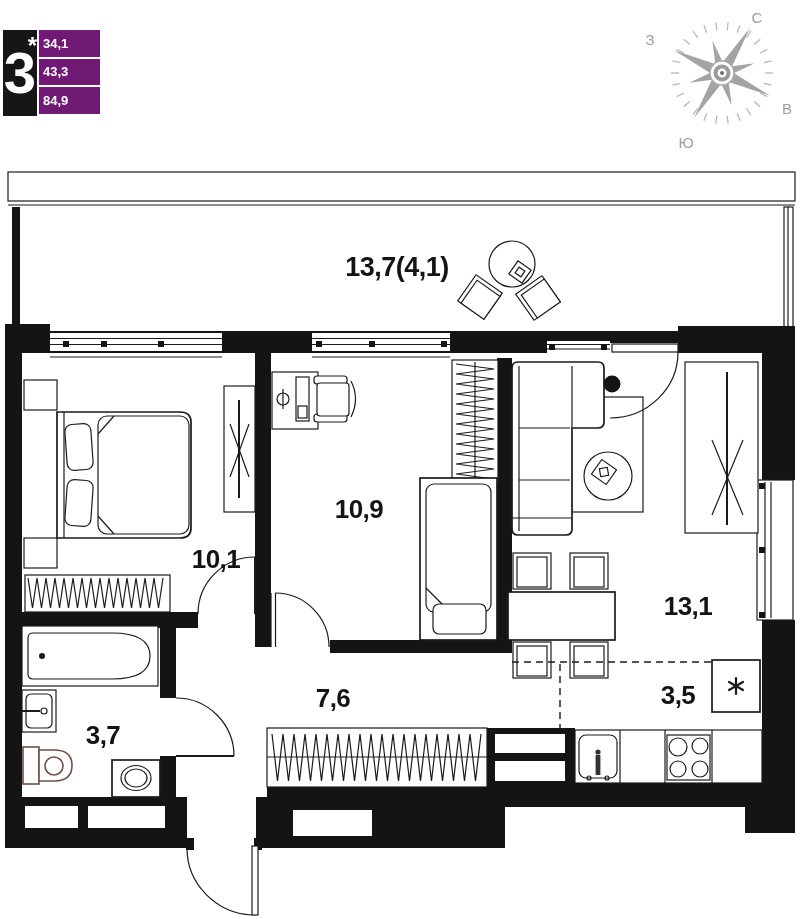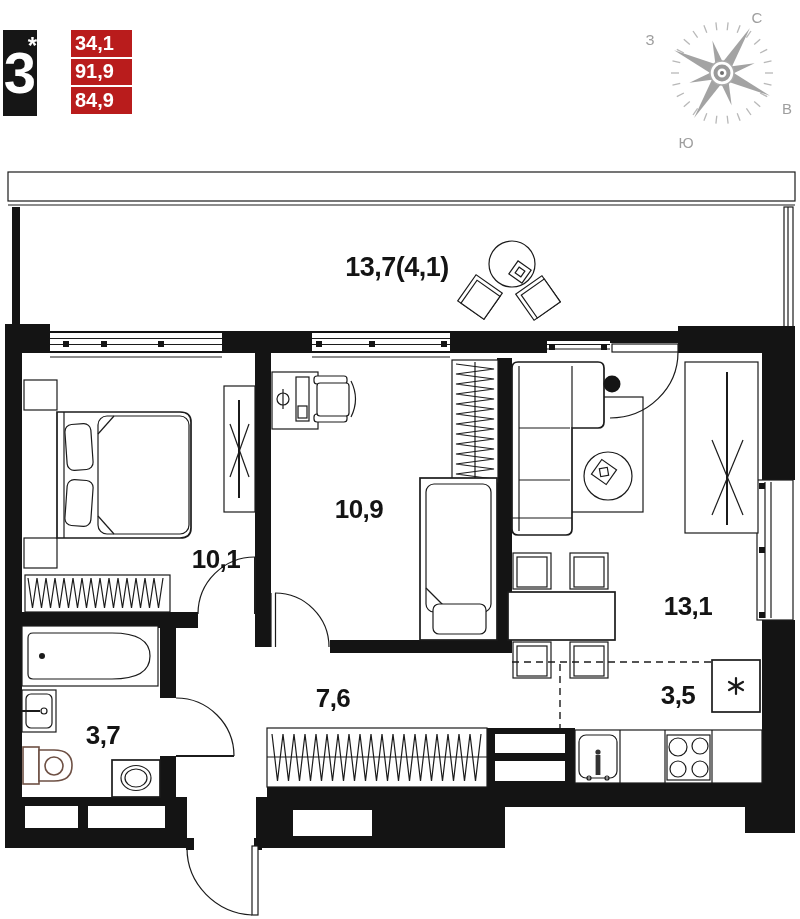--- a/index.html
+++ b/index.html
@@ -6,22 +6,22 @@
   #stage{position:relative;width:800px;height:919px;background:#fff;overflow:hidden;
          font-family:"Liberation Sans",sans-serif;}
   #plan-svg{position:absolute;left:0;top:0;}
   
   #badge{position:absolute;left:3px;top:30px;display:flex;gap:2px;}
   #badge .big{width:34px;height:86px;background:#161616;color:#fff;position:relative;
               display:flex;align-items:center;justify-content:center;}
   #badge .big .n{font-size:58px;font-weight:bold;line-height:86px;}
   #badge .big .ast{position:absolute;top:2px;right:0px;font-size:24px;font-weight:bold;}
   #badge .col{display:flex;flex-direction:column;gap:2px;}
-  #badge .cell{width:61px;height:26.6px;background:#b91c1c;color:#fff;display:flex;
-               align-items:center;font-size:20px;font-weight:bold;padding-left:4px;box-sizing:border-box;margin-left:32px;}
+  #badge .cell{width:61px;height:26.6px;background:#701a75;color:#fff;display:flex;
+               align-items:center;font-size:13px;font-weight:bold;padding-left:4px;box-sizing:border-box;}
   
   .w{fill:#141414;stroke:none;}
   .f{fill:#ffffff;stroke:#1b1b1b;stroke-width:1.7;}
   .f2{fill:#ffffff;stroke:#1b1b1b;stroke-width:1.2;}
   .t{fill:none;stroke:#1b1b1b;stroke-width:1.2;}
   .tk{fill:none;stroke:#1b1b1b;stroke-width:2;}
   .dash{fill:none;stroke:#1b1b1b;stroke-width:1.4;stroke-dasharray:7 5;}
   .lbl{font-family:"Liberation Sans",sans-serif;font-weight:bold;font-size:26px;fill:#141414;
        text-anchor:middle;letter-spacing:-0.5px;}
   .lbl-big{font-size:27px;}
@@ -35,21 +35,21 @@
 
 <div id="stage">
 
   <div id="badge">
     <div class="big">
       <span class="n">3</span>
       <span class="ast">*</span>
     </div>
     <div class="col">
       <div class="cell">34,1</div>
-      <div class="cell">91,9</div>
+      <div class="cell">43,3</div>
       <div class="cell">84,9</div>
     </div>
   </div>
 
   <svg id="plan-svg" width="800" height="919" viewBox="0 0 800 919">
 
     <g>
       <g transform="translate(722,73)">
         <g class="compline">
             <line x1="43.0" y1="0.0" x2="51.0" y2="0.0"></line>

